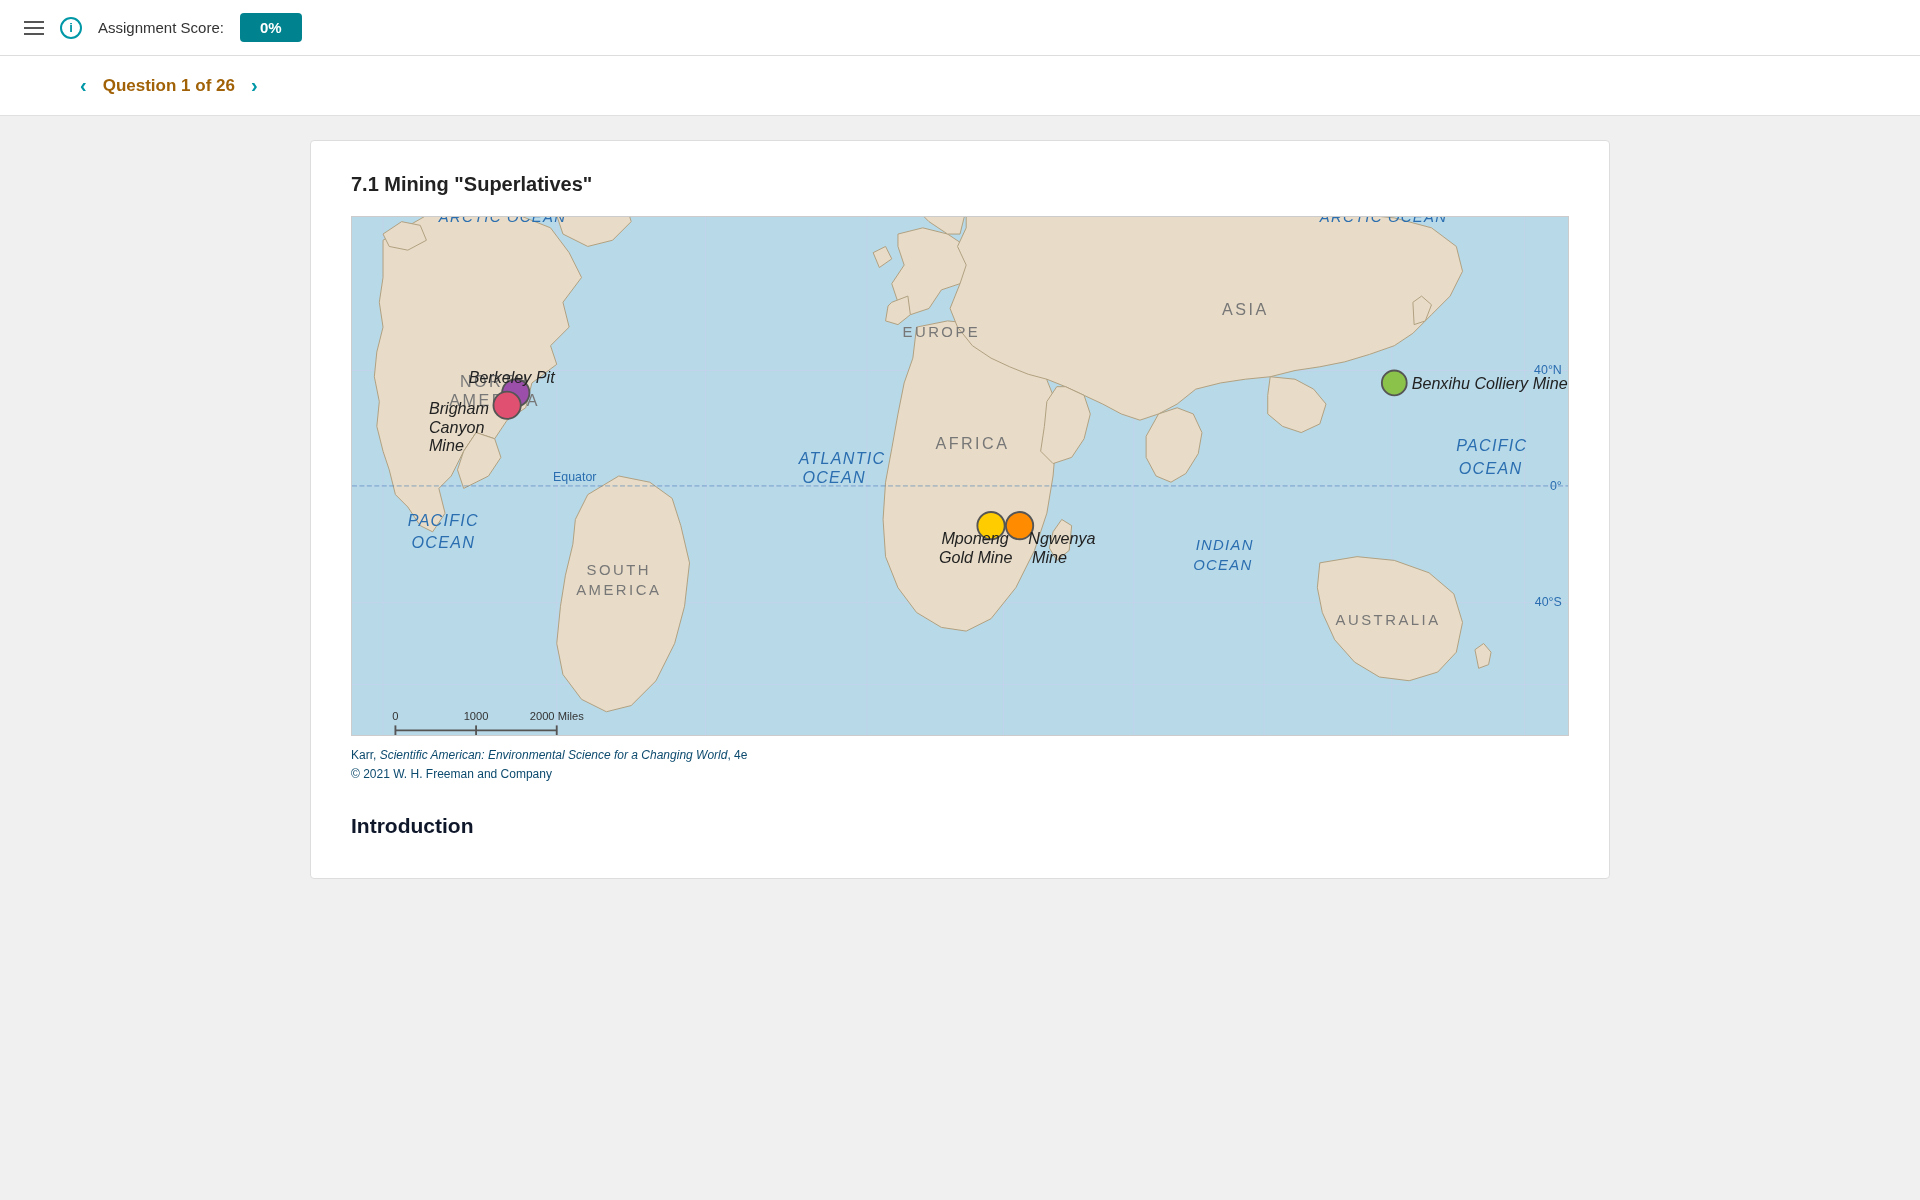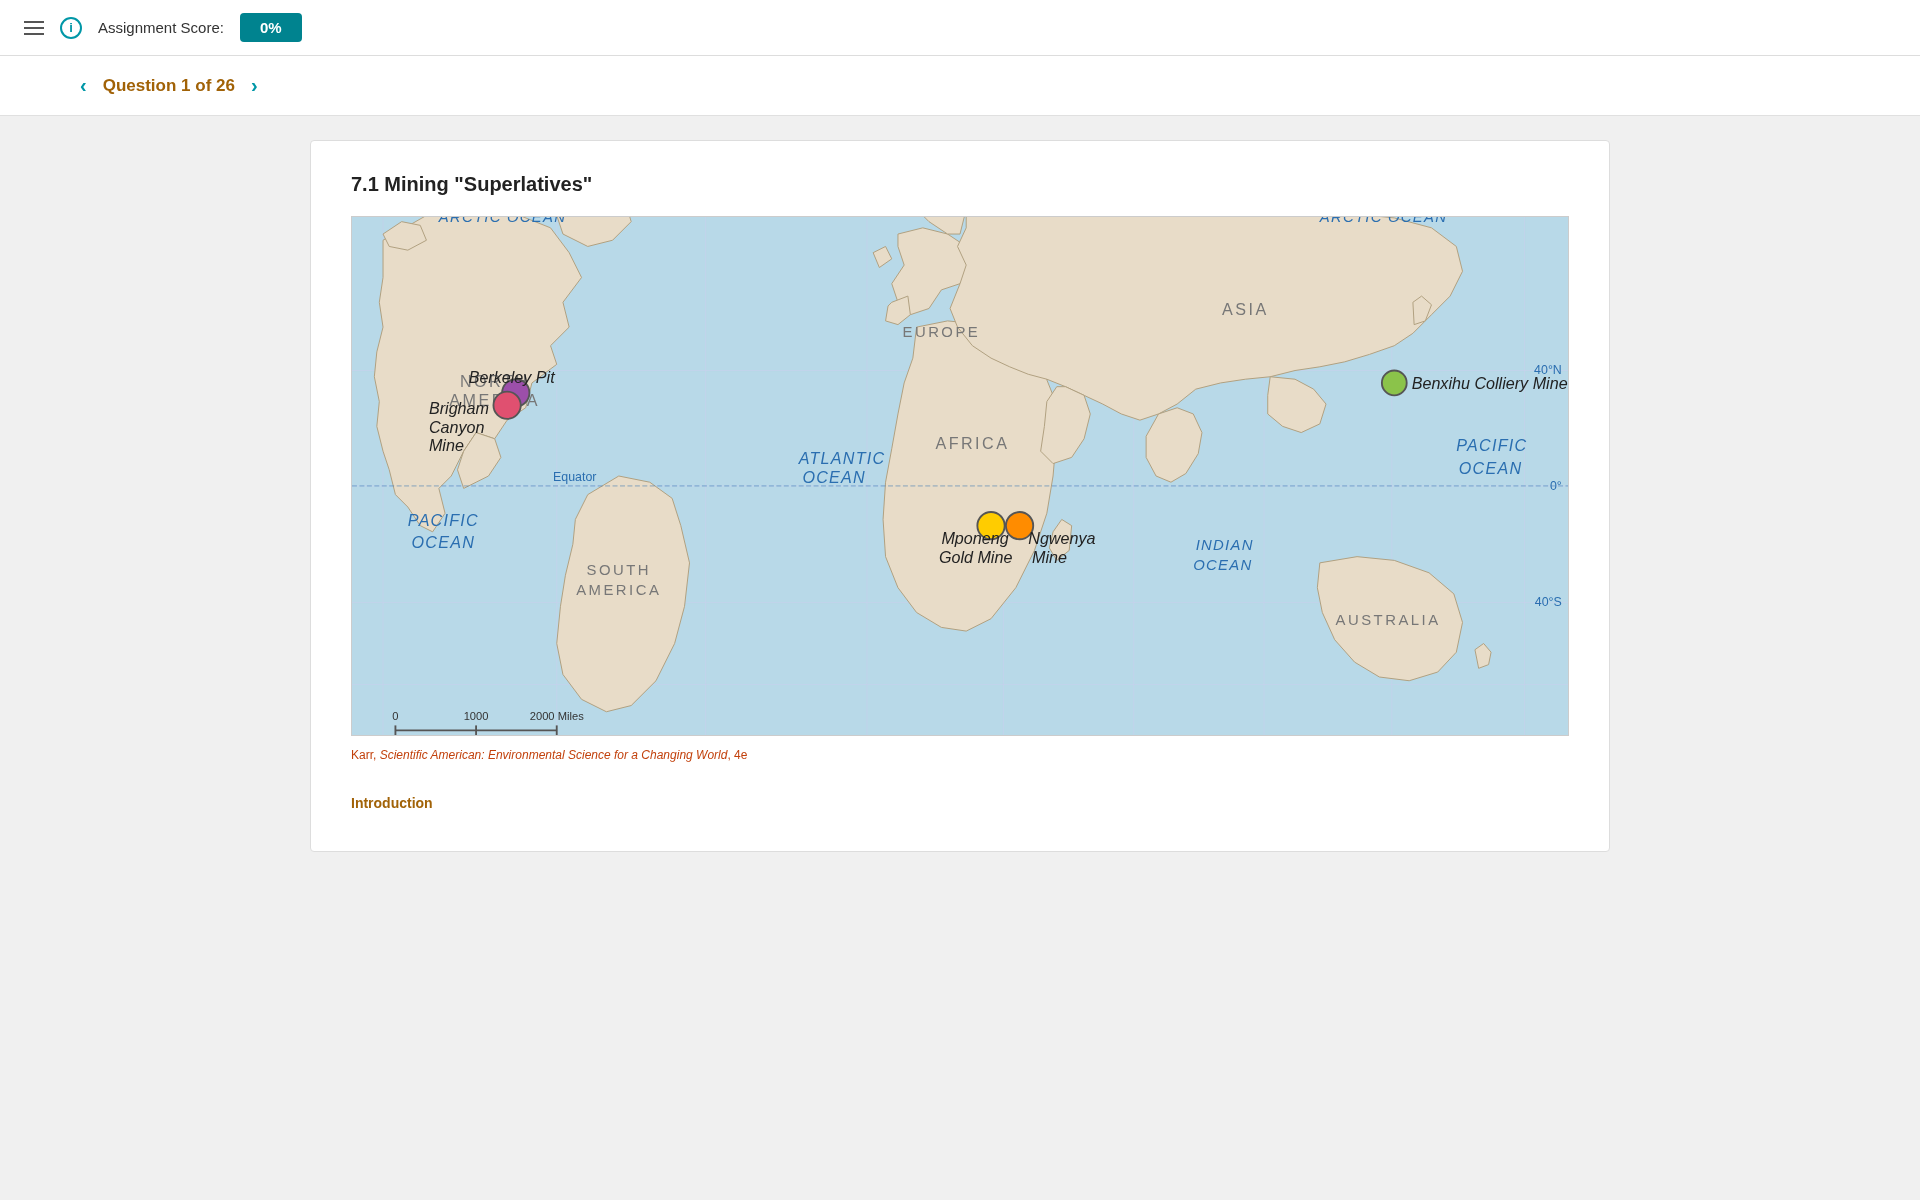--- a/index.html
+++ b/index.html
@@ -110,34 +110,34 @@
       background: #b8d9e8;
       position: relative;
       width: 100%;
       height: 520px;
       overflow: hidden;
     }
 
     
     .map-caption {
       font-size: 12px;
-      color: #c2410c;
+      color: #0c4a6e;
       margin-top: 10px;
       line-height: 1.6;
     }
     .map-caption em {
       font-style: italic;
     }
 
     
     .intro-heading {
-      font-size: 14px;
+      font-size: 21px;
       font-weight: bold;
       margin-top: 30px;
-      color: #a16207;
+      color: #0f172a;
     }
   </style>
 </head>
 <body>
 
 <div class="header">
   <div class="hamburger-icon">
     <span></span>
       <span></span>
       <span></span>
@@ -294,17 +294,18 @@
           <text x="55" y="24" fill="#333" font-size="9" text-anchor="middle" font-family="Arial">1000</text>
           <text x="110" y="24" fill="#333" font-size="9" text-anchor="middle" font-family="Arial">2000 Kilometers</text>
         </g>
       </svg>
     </div>
 
     <div class="map-caption">
       <div>
         Karr, <em>Scientific American: Environmental Science for a Changing World</em>, 4e
       </div>
+      <div>© 2021 W. H. Freeman and Company</div>
     </div>
 
     <div class="intro-heading">Introduction</div>
   </div>
 </div>
 
 </body></html>

